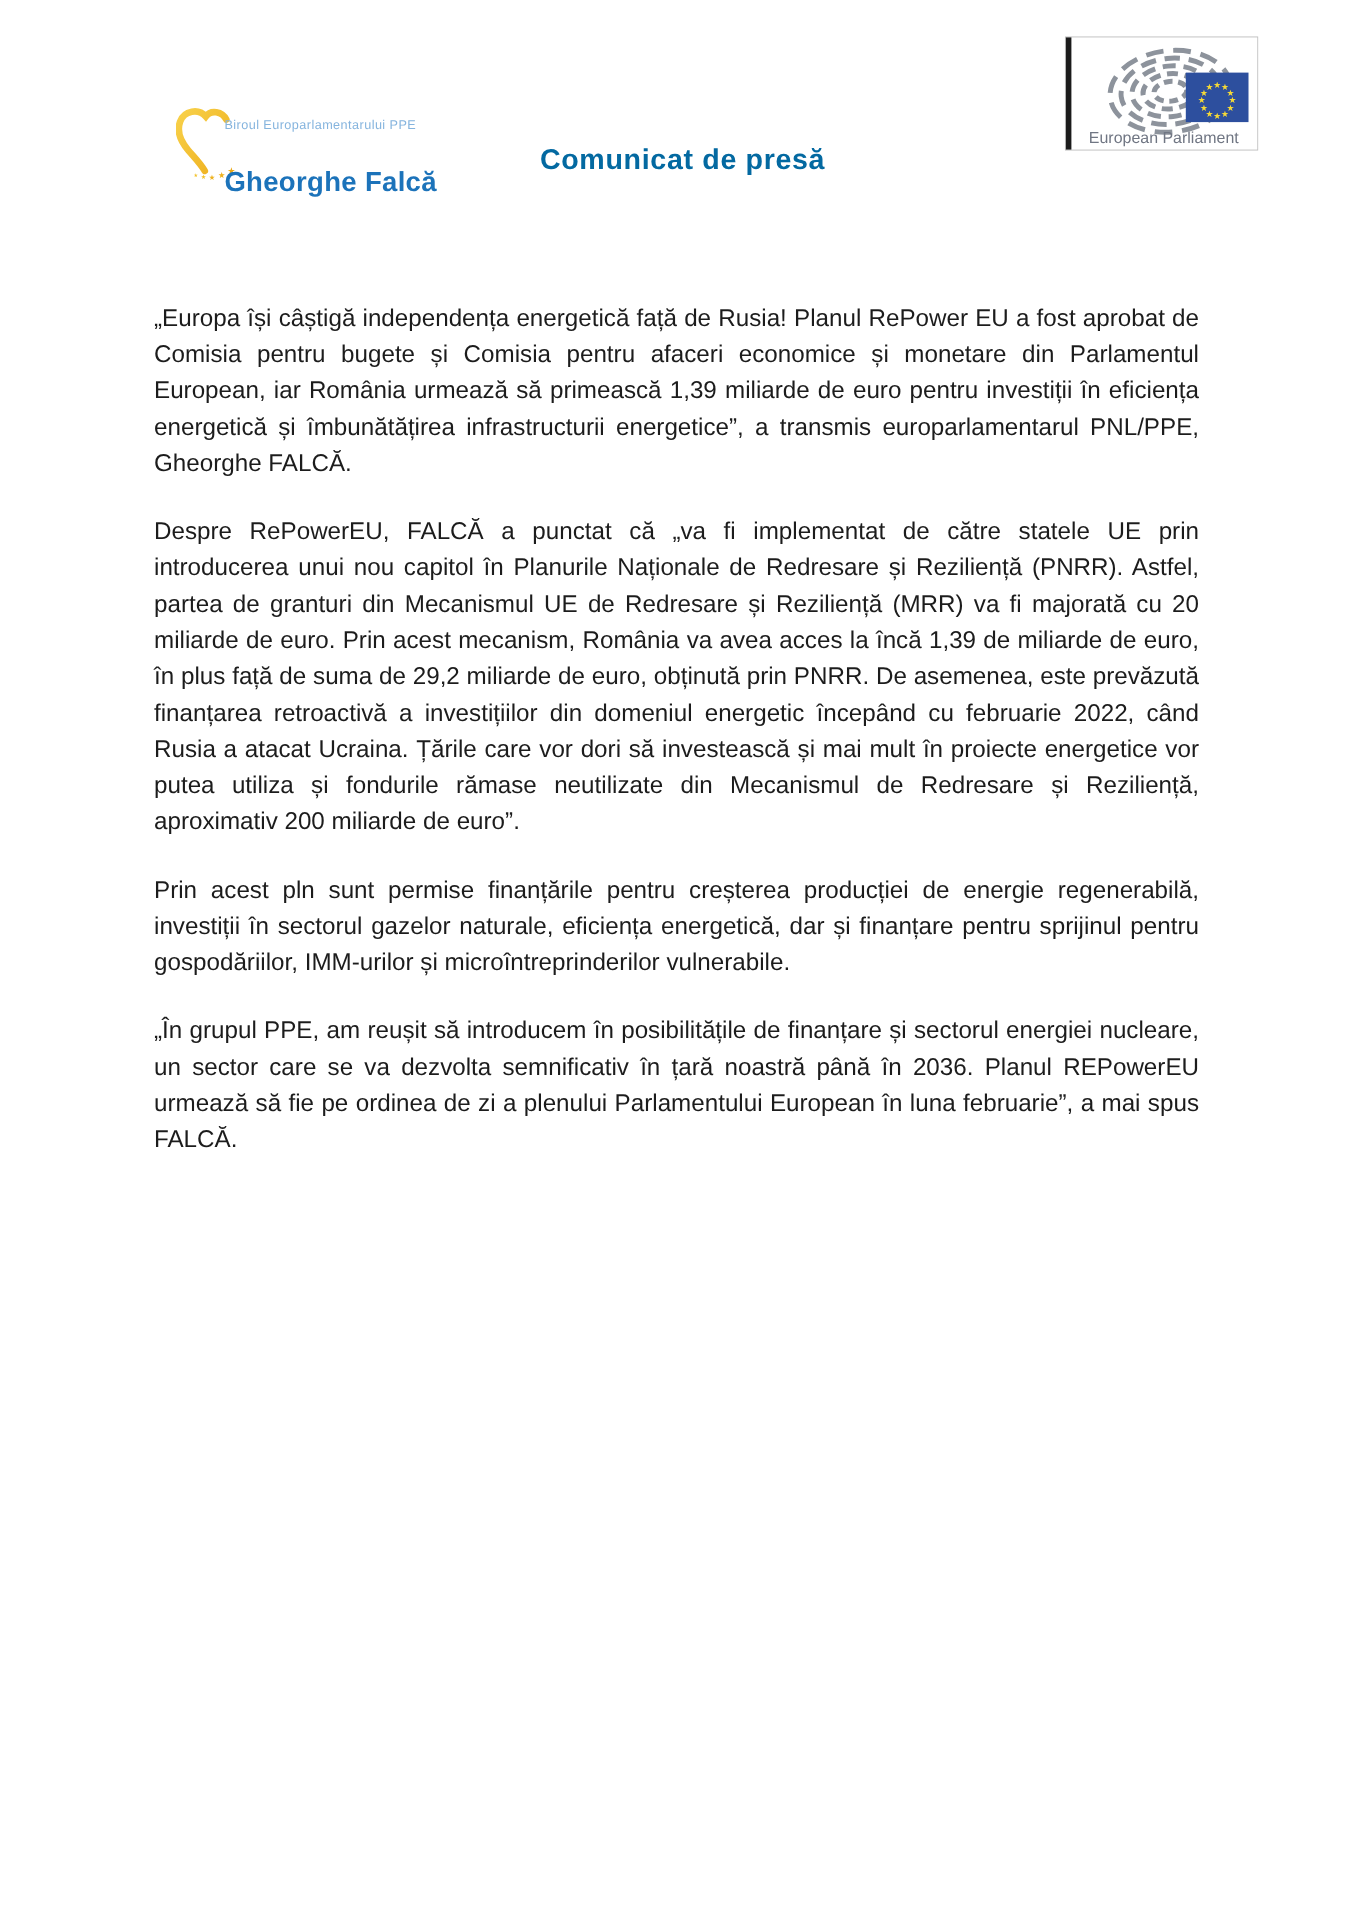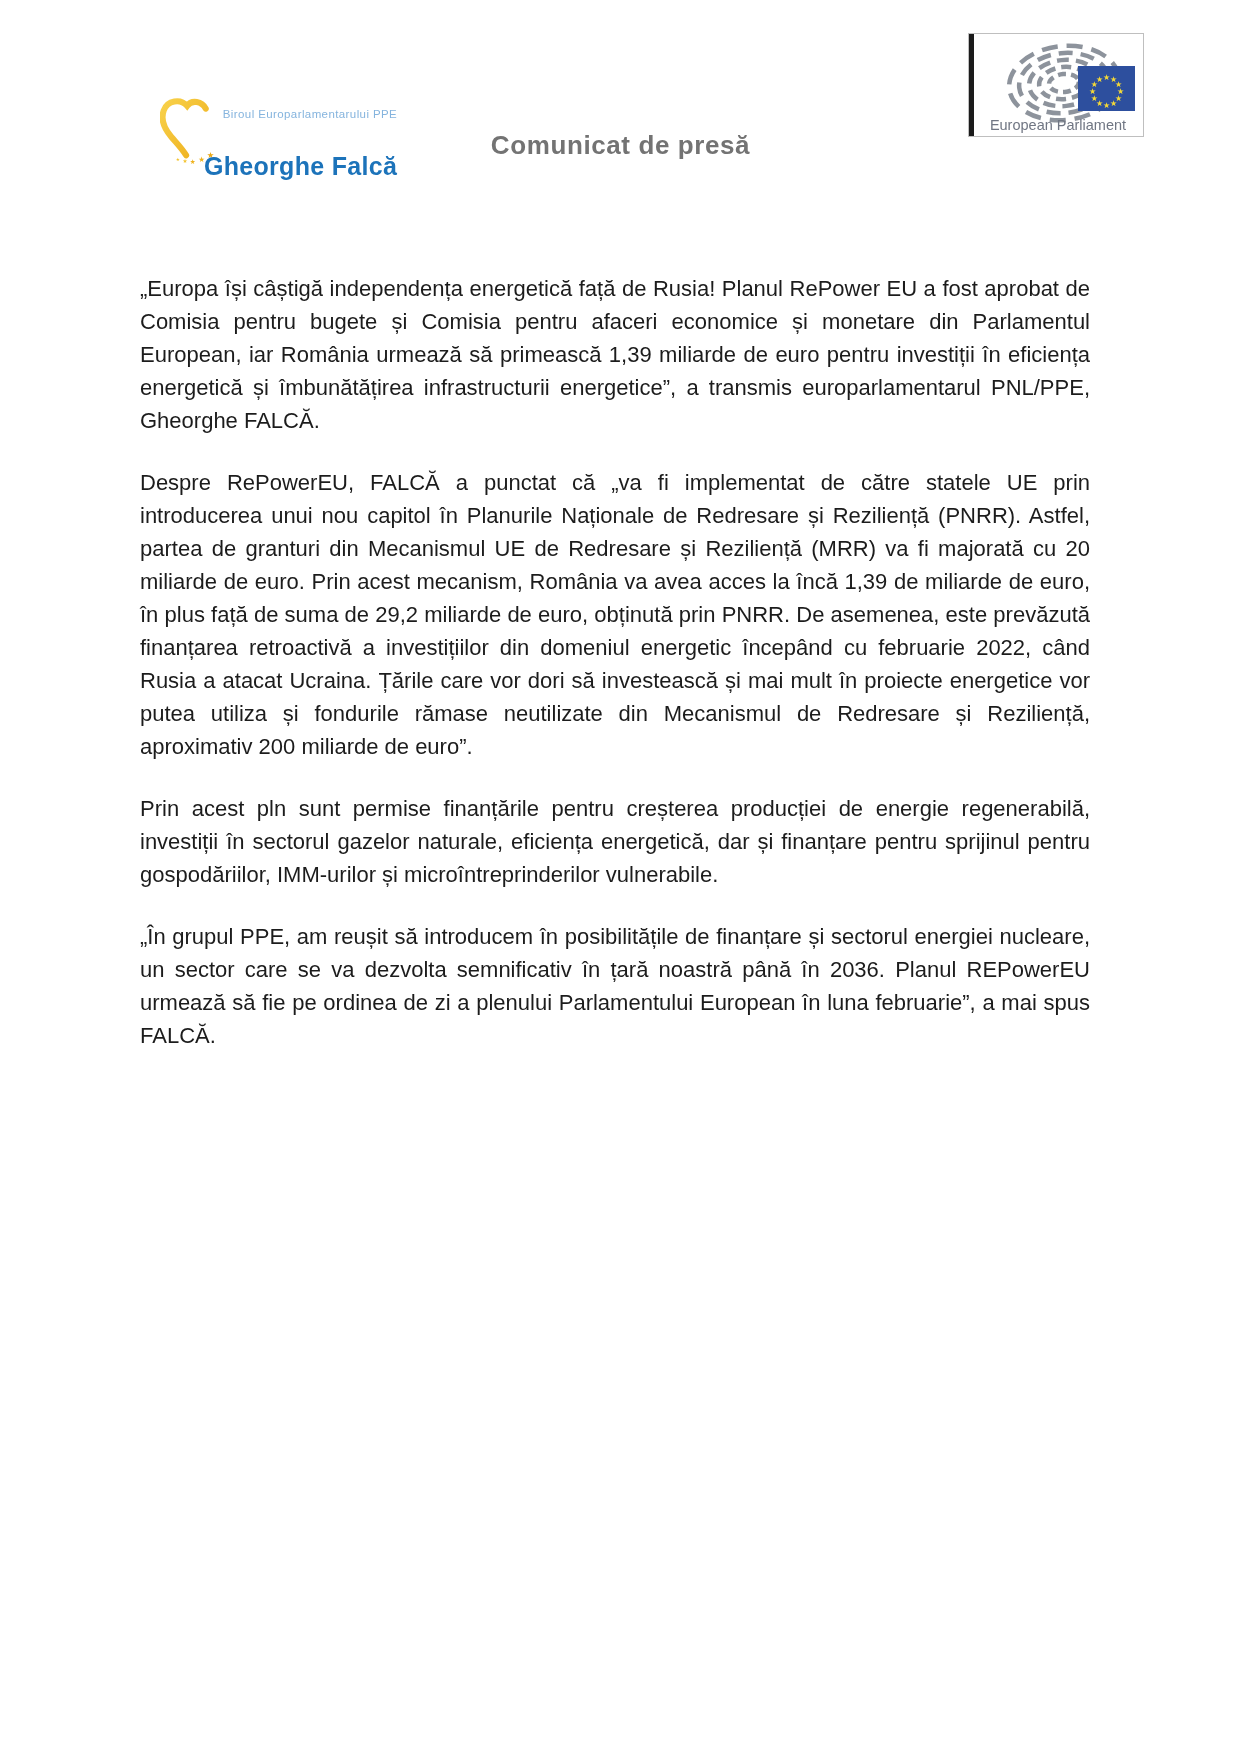--- a/index.html
+++ b/index.html
@@ -20,21 +20,20 @@
     display: flex;
     align-items: flex-start;
   }
   .falca-heart { width: 56px; height: 68px; margin-top: 6px; }
   .falca-text { margin-left: -12px; margin-top: 16px; }
   .falca-sub {
     font-size: 11.5px;
     color: #85b4de;
     letter-spacing: 0.4px;
     margin-bottom: 16px;
-    text-align: right;
   }
   .falca-name {
     font-size: 25px;
     font-weight: bold;
     color: #1c73ba;
     letter-spacing: 0.3px;
     margin-top: 32px;
   }
 
   
@@ -49,21 +48,21 @@
   
   .press-title {
     position: absolute;
     top: 130px;
     left: 0;
     width: 100%;
     text-align: center;
     font-size: 26px;
     font-weight: bold;
     letter-spacing: 0.6px;
-    color: #737373;
+    color: #0369a1;
     margin: 0;
   }
 
   
   .article {
     position: absolute;
     left: 140px;
     top: 272px;
     width: 950px;
     color: #1c1c1c;

